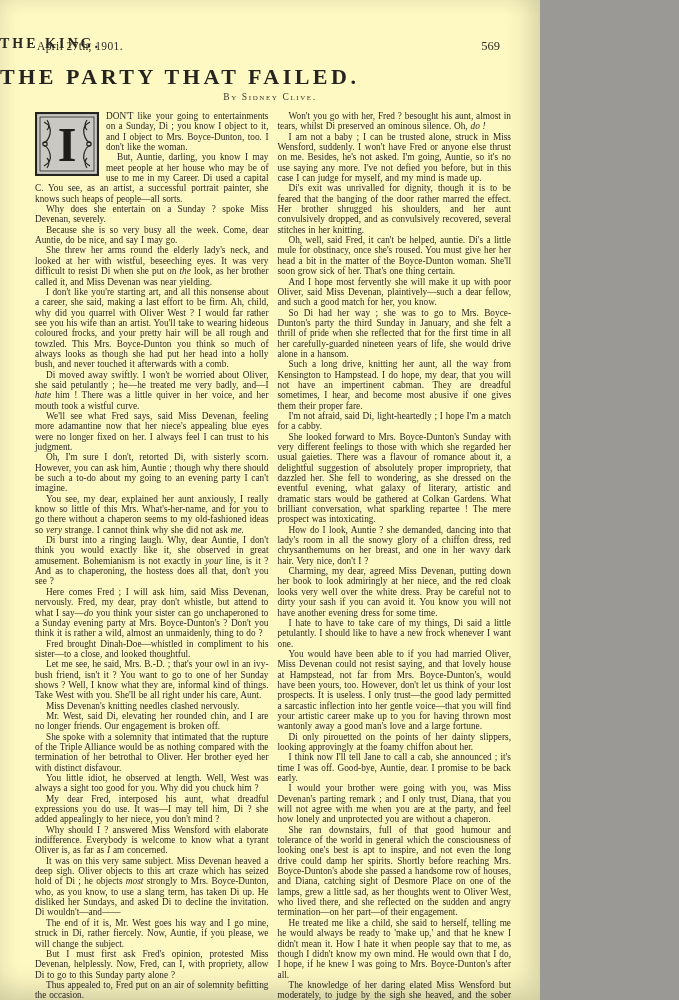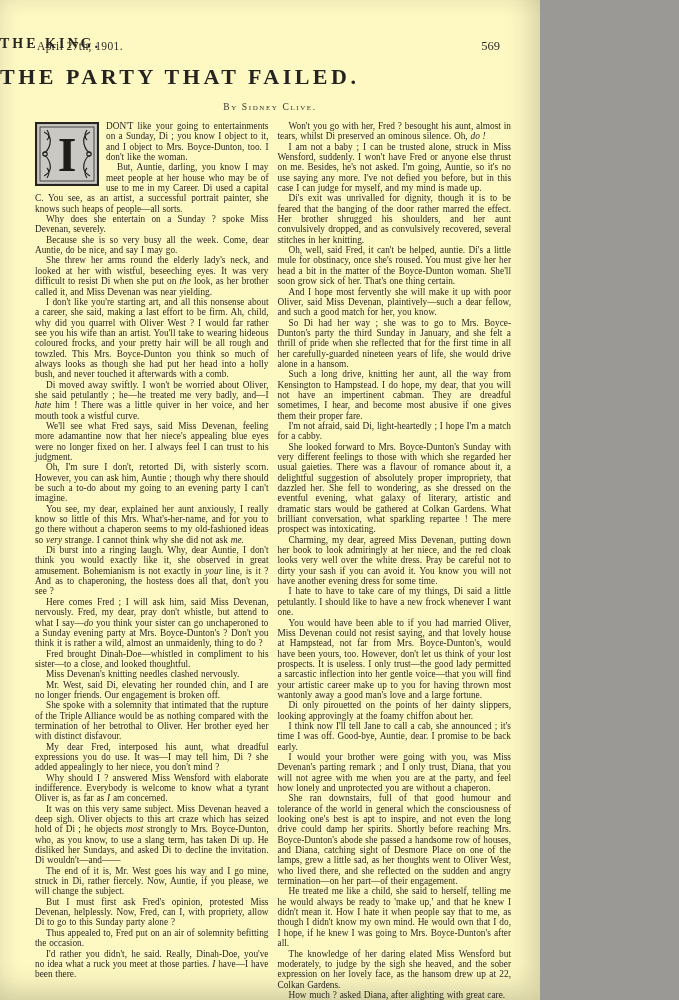--- a/index.html
+++ b/index.html
@@ -36,21 +36,21 @@
     font-size: 12.5px; color: #2e2b25;
   }
   .article-title {
     margin-top: 4px;
     text-align: left;
     font-size: 22px; font-weight: bold; letter-spacing: 3.5px;
     color: #262420;
   }
   .byline {
     text-align: center;
-    margin-top: 12px;
+    margin-top: 2px;
     font-size: 9.5px;
     font-variant: small-caps;
     letter-spacing: 1.6px;
     color: #3b3831;
   }
   .columns {
     display: flex;
     margin: 9px 29px 0 35px;
     gap: 9px;
   }
@@ -117,42 +117,45 @@
         <p class="par">Because she is so very busy all the week.  Come, dear Auntie, do be nice, and say I may go.</p>
         <p class="par">She threw her arms round the elderly lady's neck, and looked at her with wistful, beseeching eyes.  It was very difficult to resist Di when she put on <i>the</i> look, as her brother called it, and Miss Devenan was near yielding.</p>
         <p class="par">I don't like you're starting art, and all this nonsense about a career, she said, making a last effort to be firm.  Ah, child, why did you quarrel with Oliver West ?  I would far rather see you his wife than an artist.  You'll take to wearing hideous coloured frocks, and your pretty hair will be all rough and towzled.  This Mrs. Boyce-Dunton you think so much of always looks as though she had put her head into a holly bush, and never touched it afterwards with a comb.</p>
         <p class="par">Di moved away swiftly.  I won't be worried about Oliver, she said petulantly ; he—he treated me very badly, and—I <i>hate</i> him !  There was a little quiver in her voice, and her mouth took a wistful curve.</p>
         <p class="par">We'll see what Fred says, said Miss Devenan, feeling more adamantine now that her niece's appealing blue eyes were no longer fixed on her.  I always feel I can trust to his judgment.</p>
         <p class="par">Oh, I'm sure I don't, retorted Di, with sisterly scorn.  However, you can ask him, Auntie ; though why there should be such a to-do about my going to an evening party I can't imagine.</p>
         <p class="par">You see, my dear, explained her aunt anxiously, I really know so little of this Mrs. What's-her-name, and for you to go there without a chaperon seems to my old-fashioned ideas so <i>very</i> strange.  I cannot think why she did not ask <i>me.</i></p>
         <p class="par">Di burst into a ringing laugh.  Why, dear Auntie, I don't think you would exactly like it, she observed in great amusement.  Bohemianism is not exactly in <i>your</i> line, is it ?  And as to chaperoning, the hostess does all that, don't you see ?</p>
         <p class="par">Here comes Fred ; I will ask him, said Miss Devenan, nervously.  Fred, my dear, pray don't whistle, but attend to what I say—<i>do</i> you think your sister can go unchaperoned to a Sunday evening party at Mrs. Boyce-Dunton's ?  Don't you think it is rather a wild, almost an unmaidenly, thing to do ?</p>
         <p class="par">Fred brought Dinah-Doe—whistled in compliment to his sister—to a close, and looked thoughtful.</p>
+        <p class="par">Let me see, he said, Mrs. B.-D. ; that's your owl in an ivy-bush friend, isn't it ?  You want to go to one of her Sunday shows ?  Well, I know what they are, informal kind of things.  Take West with you.  She'll be all right under his care, Aunt.</p>
         <p class="par">Miss Devenan's knitting needles clashed nervously.</p>
         <p class="par">Mr. West, said Di, elevating her rounded chin, and I are no longer friends.  Our engagement is broken off.</p>
         <p class="par">She spoke with a solemnity that intimated that the rupture of the Triple Alliance would be as nothing compared with the termination of her betrothal to Oliver.  Her brother eyed her with distinct disfavour.</p>
+        <p class="par">You little idiot, he observed at length.  Well, West was always a sight too good for you.  Why did you chuck him ?</p>
         <p class="par">My dear Fred, interposed his aunt, what dreadful expressions you do use.  It was—I may tell him, Di ?  she added appealingly to her niece, you don't mind ?</p>
         <p class="par">Why should I ?  answered Miss Wensford with elaborate indifference.  Everybody is welcome to know what a tyrant Oliver is, as far as <i>I</i> am concerned.</p>
         <p class="par">It was on this very same subject.  Miss Devenan heaved a deep sigh.  Oliver objects to this art craze which has seized hold of Di ; he objects <i>most</i> strongly to Mrs. Boyce-Dunton, who, as you know, to use a slang term, has taken Di up.  He disliked her Sundays, and asked Di to decline the invitation.  Di wouldn't—and——</p>
         <p class="par">The end of it is, Mr. West goes his way and I go mine, struck in Di, rather fiercely.  Now, Auntie, if you please, we will change the subject.</p>
         <p class="par">But I must first ask Fred's opinion, protested Miss Devenan, helplessly.  Now, Fred, can I, with propriety, allow Di to go to this Sunday party alone ?</p>
         <p class="par">Thus appealed to, Fred put on an air of solemnity befitting the occasion.</p>
         <p class="par">I'd rather you didn't, he said.  Really, Dinah-Doe, you've no idea what a ruck you meet at those parties.  <i>I</i> have—I have been there.</p>
       </div>
 
     <div class="col">
         <p class="par">Won't you go with her, Fred ?  besought his aunt, almost in tears, whilst Di preserved an ominous silence.  Oh, <i>do !</i></p>
         <p class="par">I am not a baby ;  I can be trusted alone, struck in Miss Wensford, suddenly.  I won't have Fred or anyone else thrust on me.  Besides, he's not asked.  I'm going, Auntie, so it's no use saying any more.  I've not defied you before, but in this case I can judge for myself, and my mind is made up.</p>
         <p class="par">Di's exit was unrivalled for dignity, though it is to be feared that the banging of the door rather marred the effect.  Her brother shrugged his shoulders, and her aunt convulsively dropped, and as convulsively recovered, several stitches in her knitting.</p>
         <p class="par">Oh, well, said Fred, it can't be helped, auntie.  Di's a little mule for obstinacy, once she's roused.  You must give her her head a bit in the matter of the Boyce-Dunton woman.  She'll soon grow sick of her.  That's one thing certain.</p>
         <p class="par">And I hope most fervently she will make it up with poor Oliver, said Miss Devenan, plaintively—such a dear fellow, and such a good match for her, you know.</p>
         <p class="par">So Di had her way ; she was to go to Mrs. Boyce-Dunton's party the third Sunday in January, and she felt a thrill of pride when she reflected that for the first time in all her carefully-guarded nineteen years of life, she would drive alone in a hansom.</p>
         <p class="par">Such a long drive, knitting her aunt, all the way from Kensington to Hampstead.  I do hope, my dear, that you will not have an impertinent cabman.  They are dreadful sometimes, I hear, and become most abusive if one gives them their proper fare.</p>
         <p class="par">I'm not afraid, said Di, light-heartedly ;  I hope I'm a match for a cabby.</p>
         <p class="par">She looked forward to Mrs. Boyce-Dunton's Sunday with very different feelings to those with which she regarded her usual gaieties.  There was a flavour of romance about it, a delightful suggestion of absolutely proper impropriety, that dazzled her.  She fell to wondering, as she dressed on the eventful evening, what galaxy of literary, artistic and dramatic stars would be gathered at Colkan Gardens.  What brilliant conversation, what sparkling repartee !  The mere prospect was intoxicating.</p>
+        <p class="par">How do I look, Auntie ?  she demanded, dancing into that lady's room in all the snowy glory of a chiffon dress, red chrysanthemums on her breast, and one in her wavy dark hair.  Very nice, don't I ?</p>
         <p class="par">Charming, my dear, agreed Miss Devenan, putting down her book to look admiringly at her niece, and the red cloak looks very well over the white dress.  Pray be careful not to dirty your sash if you can avoid it.  You know you will not have another evening dress for some time.</p>
         <p class="par">I hate to have to take care of my things, Di said a little petulantly.  I should like to have a new frock whenever I want one.</p>
         <p class="par">You would have been able to if you had married Oliver, Miss Devenan could not resist saying, and that lovely house at Hampstead, not far from Mrs. Boyce-Dunton's, would have been yours, too.  However, don't let us think of your lost prospects.  It is useless.  I only trust—the good lady permitted a sarcastic inflection into her gentle voice—that you will find your artistic career make up to you for having thrown most wantonly away a good man's love and a large fortune.</p>
         <p class="par">Di only pirouetted on the points of her dainty slippers, looking approvingly at the foamy chiffon about her.</p>
         <p class="par">I think now I'll tell Jane to call a cab, she announced ;  it's time I was off.  Good-bye, Auntie, dear.  I promise to be back early.</p>
         <p class="par">I would your brother were going with you, was Miss Devenan's parting remark ;  and I only trust, Diana, that you will not agree with me when you are at the party, and feel how lonely and unprotected you are without a chaperon.</p>
         <p class="par">She ran downstairs, full of that good humour and tolerance of the world in general which the consciousness of looking one's best is apt to inspire, and not even the long drive could damp her spirits.  Shortly before reaching Mrs. Boyce-Dunton's abode she passed a handsome row of houses, and Diana, catching sight of Desmore Place on one of the lamps, grew a little sad, as her thoughts went to Oliver West, who lived there, and she reflected on the sudden and angry termination—on her part—of their engagement.</p>
         <p class="par">He treated me like a child, she said to herself, telling me he would always be ready to 'make up,' and that he knew I didn't mean it.  How I hate it when people say that to me, as though I didn't know my own mind.  He would own that I do, I hope, if he knew I was going to Mrs. Boyce-Dunton's after all.</p>
         <p class="par">The knowledge of her daring elated Miss Wensford but moderately, to judge by the sigh she heaved, and the sober expression on her lovely face, as the hansom drew up at 22, Colkan Gardens.</p>
         <p class="par">How much ?  asked Diana, after alighting with great care.</p>

